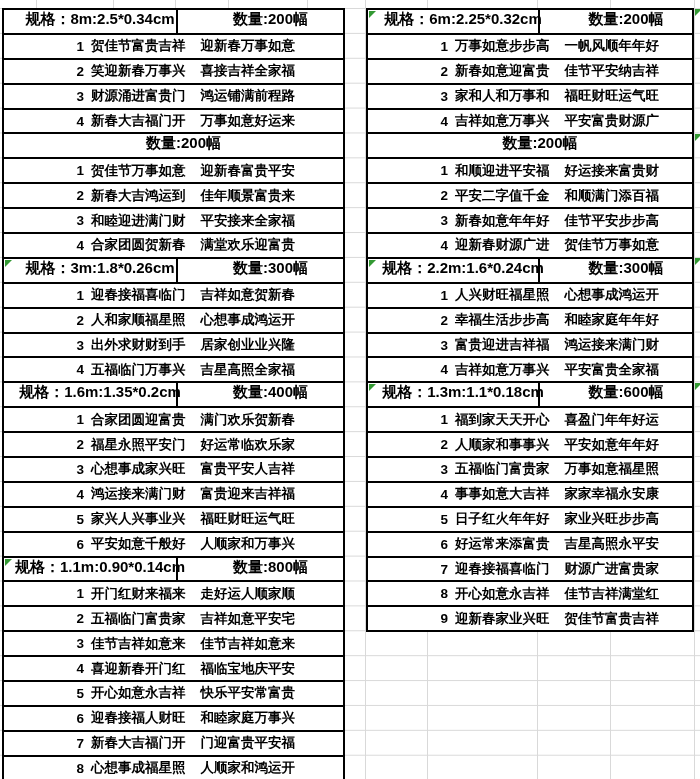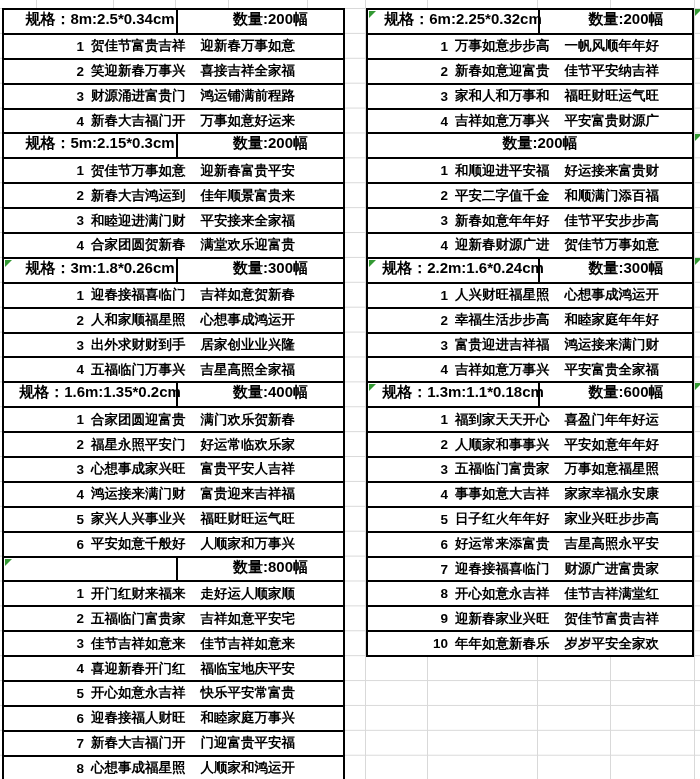--- a/index.html
+++ b/index.html
@@ -73,23 +73,20 @@
         <span class="num">3</span>
         <span class="p1">财源涌进富贵门</span>
         <span class="p2">鸿运铺满前程路</span>
       </div>
       <div class="row data">
         <span class="num">4</span>
         <span class="p1">新春大吉福门开</span>
         <span class="p2">万事如意好运来</span>
       </div>
       <div class="row header">
-        <div class="cell spec">
-          <span>规格：5m:2.15*0.3cm</span>
-        </div>
         <div class="cell qty">
           <span>数量:200幅</span>
         </div>
       </div>
       <div class="row data">
         <span class="num">1</span>
         <span class="p1">贺佳节万事如意</span>
         <span class="p2">迎新春富贵平安</span>
       </div>
       <div class="row data">
@@ -170,20 +167,21 @@
         <span class="p2">福旺财旺运气旺</span>
       </div>
       <div class="row data">
         <span class="num">6</span>
         <span class="p1">平安如意千般好</span>
         <span class="p2">人顺家和万事兴</span>
       </div>
       <div class="row header">
         <div class="cell spec">
           <i class="flag"></i>
+          <span>规格：1.1m:0.90*0.14cm</span>
         </div>
         <div class="cell qty">
           <span>数量:800幅</span>
         </div>
       </div>
       <div class="row data">
         <span class="num">1</span>
         <span class="p1">开门红财来福来</span>
         <span class="p2">走好运人顺家顺</span>
       </div>
@@ -353,24 +351,19 @@
       </div>
       <div class="row data">
         <span class="num">8</span>
         <span class="p1">开心如意永吉祥</span>
         <span class="p2">佳节吉祥满堂红</span>
       </div>
       <div class="row data">
         <span class="num">9</span>
         <span class="p1">迎新春家业兴旺</span>
         <span class="p2">贺佳节富贵吉祥</span>
-      </div>
-      <div class="row data">
-        <span class="num">10</span>
-        <span class="p1">年年如意新春乐</span>
-        <span class="p2">岁岁平安全家欢</span>
       </div>
     </div>
 <i class="flag edge" style="top: 9px;"></i>
     <i class="flag edge" style="top: 133.5px;"></i>
     <i class="flag edge" style="top: 258px;"></i>
     <i class="flag edge" style="top: 382.5px;"></i>
   </div>
 
 </body></html>

